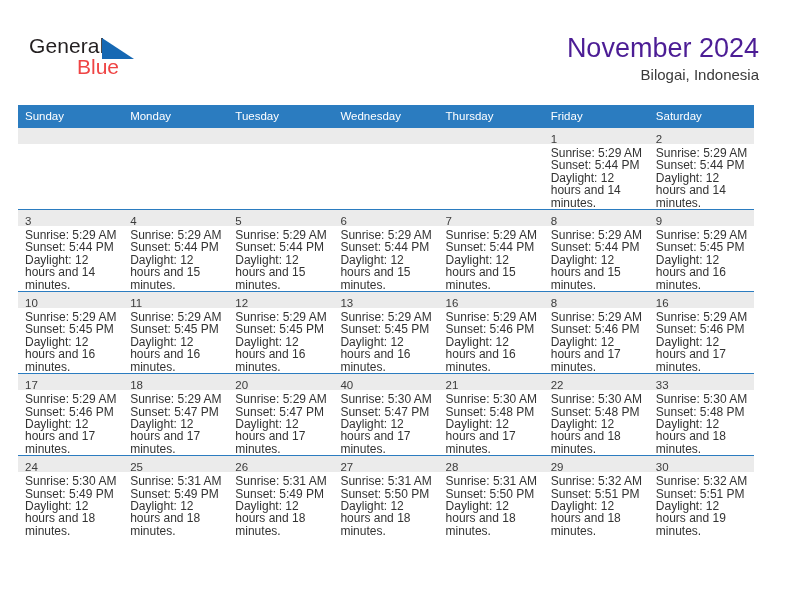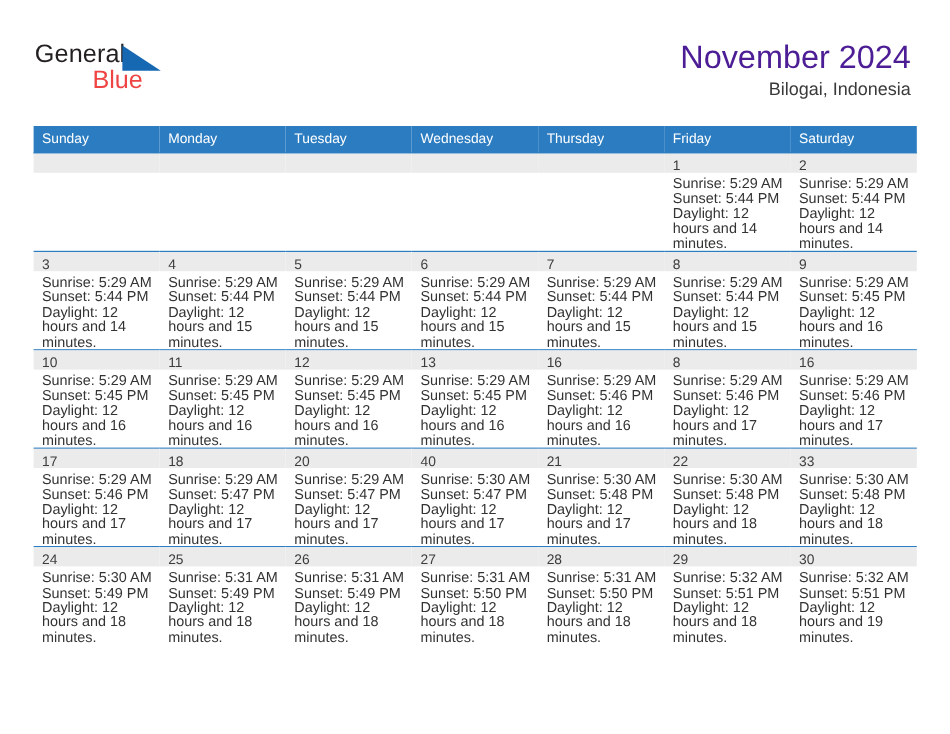--- a/index.html
+++ b/index.html
@@ -80,21 +80,21 @@
     margin-top: 2px;
     font-size: 15px;
     color: #3a3a3a;
     line-height: 18px;
     white-space: nowrap;
   }
 
   
   .calendar {
     position: absolute;
-    left: 28px;
+    left: 18px;
     top: 105px;
     width: 736px;
     border-collapse: collapse;
     table-layout: fixed;
   }
   .calendar th {
     background: #2b7cc0;
     color: #ffffff;
     font-size: 11.5px;
     font-weight: normal;

